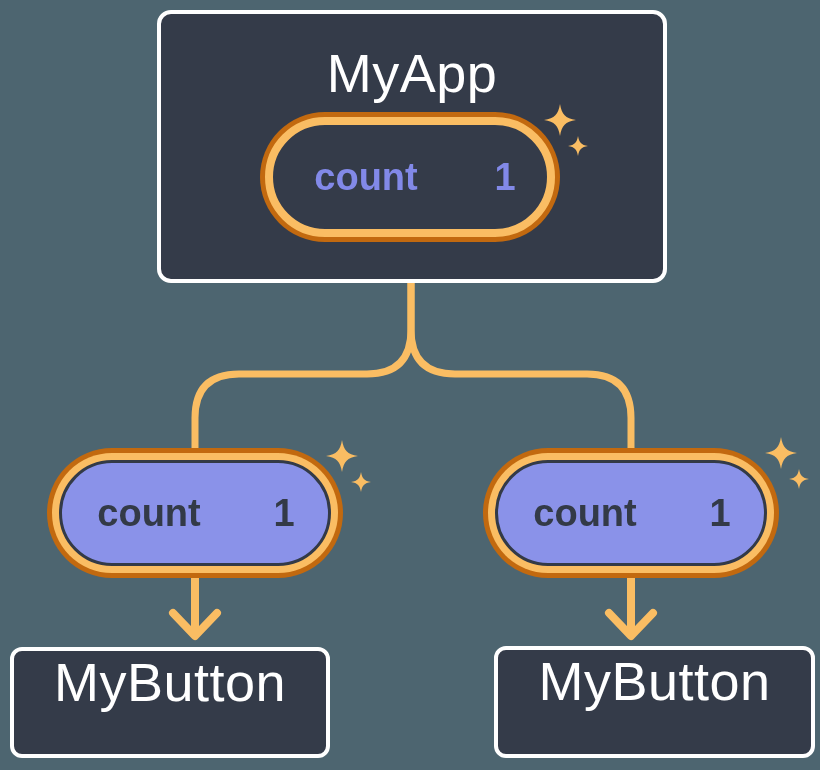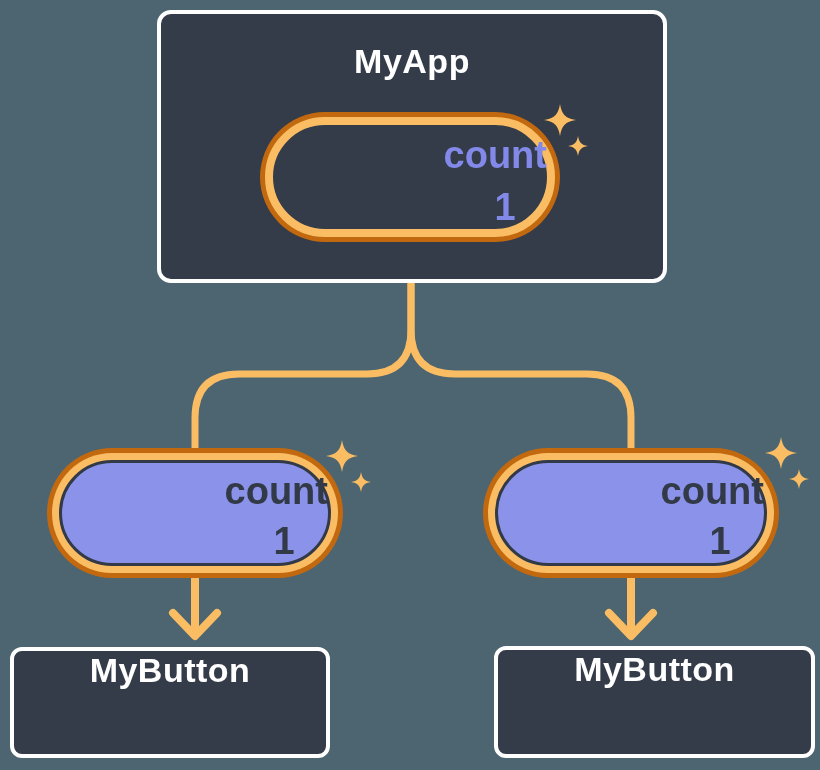--- a/index.html
+++ b/index.html
@@ -14,30 +14,30 @@
 
   .node {
     position:absolute; box-sizing:border-box;
     background: var(--box-bg, #343b49);
     border: 4px solid var(--box-border, #ffffff);
     z-index:2;
   }
   .root-node { left:157px; top:10px; width:510px; height:273px; border-radius:14px; }
   .node-title {
     color: var(--white-text, #ffffff);
-    font-size:34px; font-weight:700; letter-spacing:0.5px;
+    font-size:54px; font-weight:400; letter-spacing:0.5px;
   }
   .root-node .node-title { margin-top:28px; text-align:center; }
   .button-node { display:flex; align-items:flex-start; justify-content:center; border-radius:12px; }
   .button-node-left  { left:10px;  top:647px; width:320px; height:111px; }
   .button-node-right { left:494px; top:646px; width:321px; height:112px; }
 
   .pill {
-    position:absolute; display:flex; align-items:flex-end;
-    box-sizing:border-box; z-index:3;flex-direction:column;
+    position:absolute; display:flex; align-items:center;
+    box-sizing:border-box; z-index:3;
   }
   .pill-root {
     left:265px; top:117px; width:290px; height:120px;
     background: var(--box-bg, #343b49);
     border:8px solid var(--orange-light, #fabd63);
     border-radius:70px;
     box-shadow: 0 0 0 5px var(--orange-dark, #c2690f);
   }
   .pill-root .pill-label,
   .pill-root .pill-value { color: var(--purple-text, #8289e8); }

